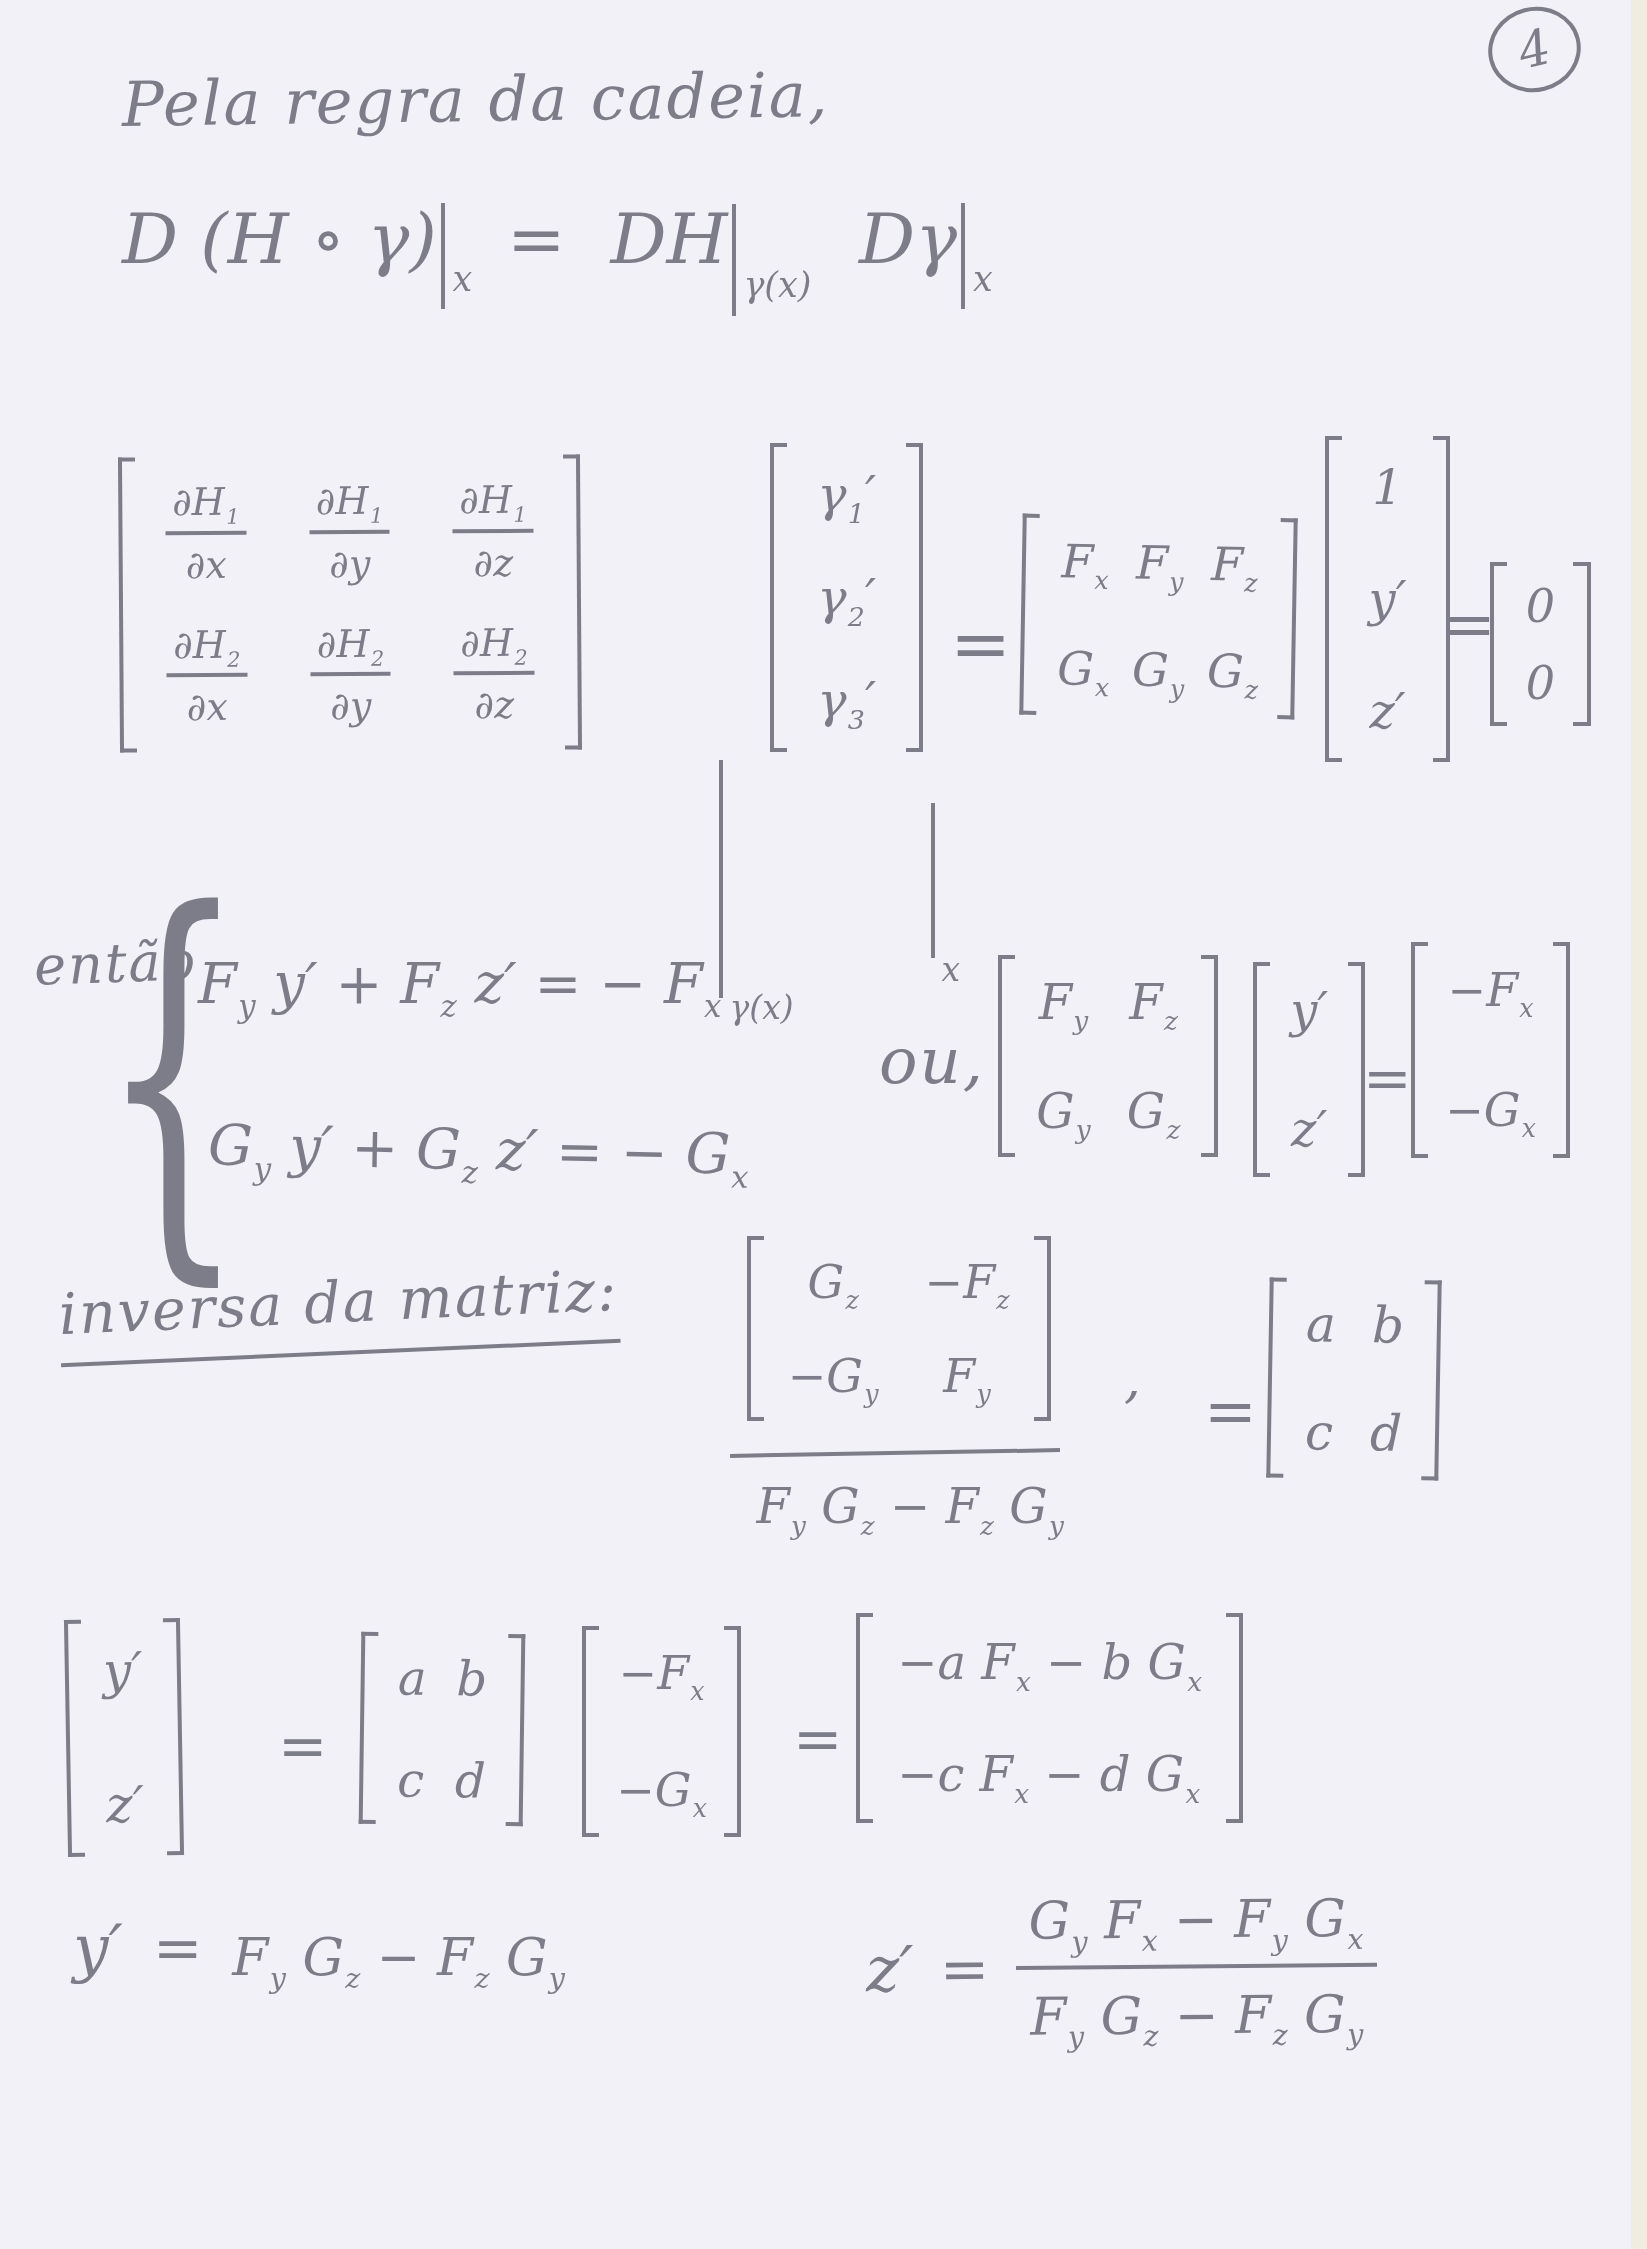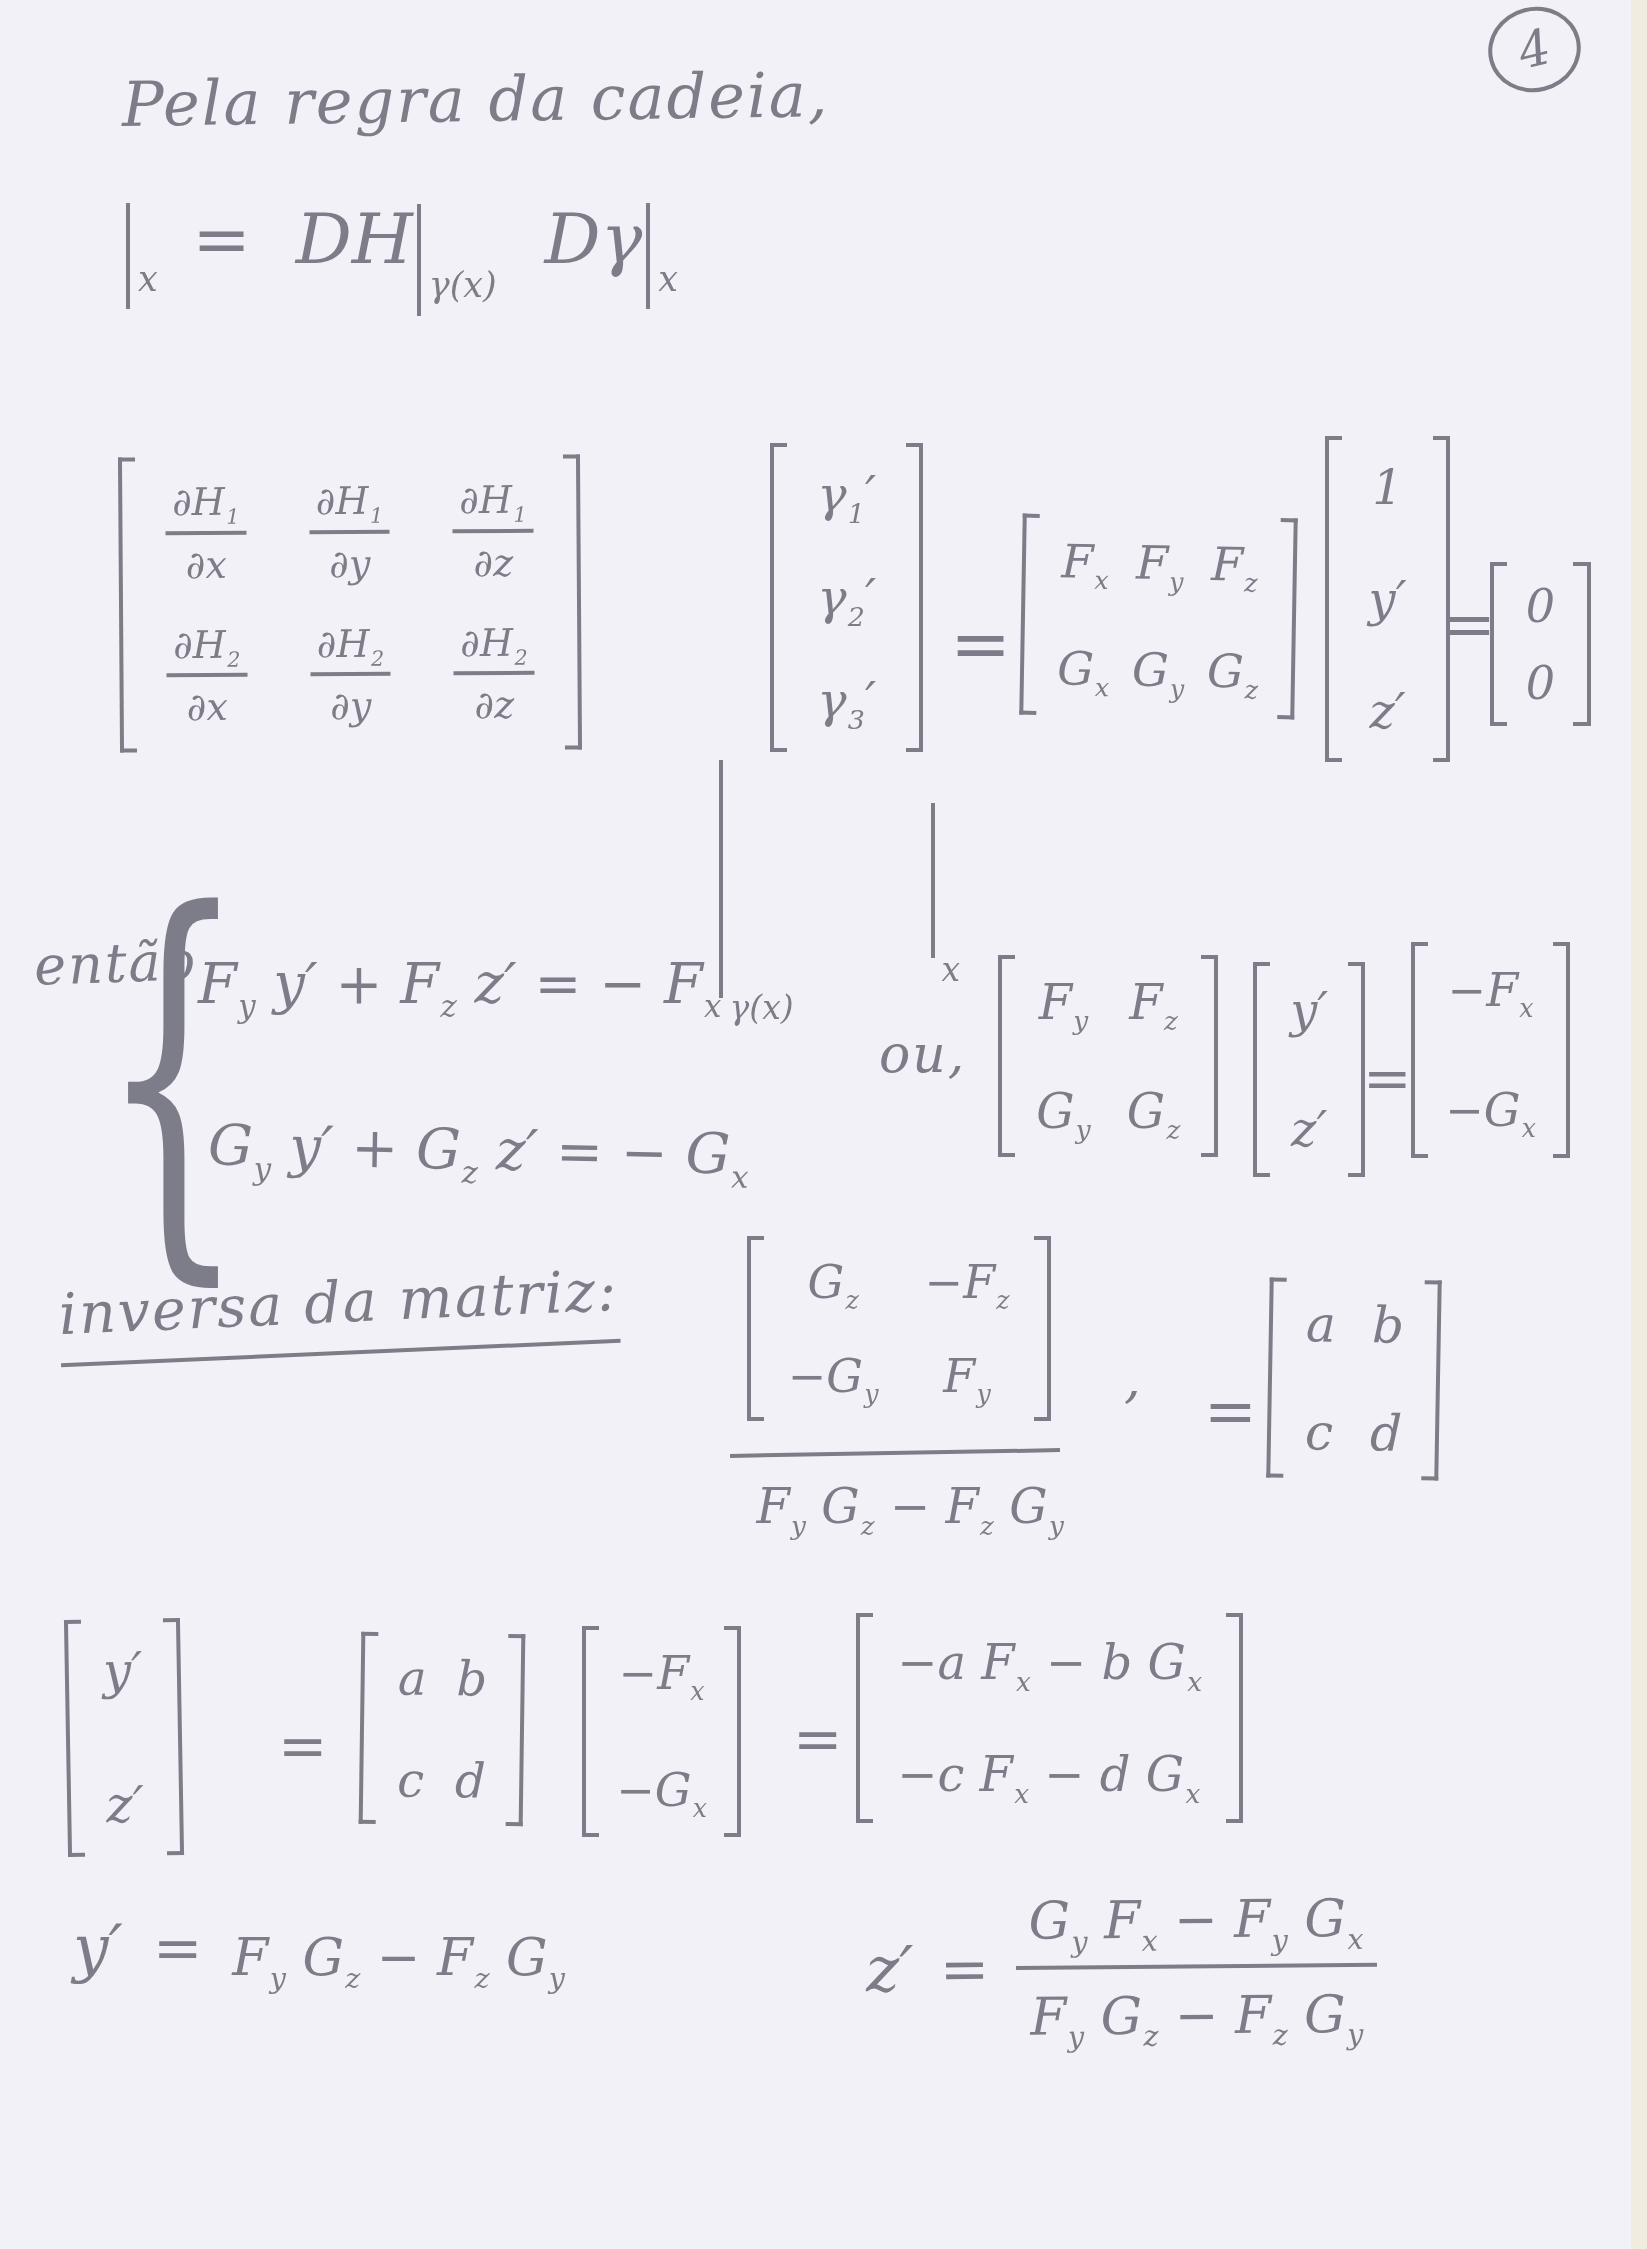--- a/index.html
+++ b/index.html
@@ -53,21 +53,21 @@
 
 <div class="paper">
 
   <div class="circle abs" style="left:1488px;top:6.6px;width:85px;height:77px;font-size:49px;">
     <span>4</span>
   </div>
 
   <div class="abs hand" style="left:122px;top:63px;font-size:62px;transform:rotate(-0.8deg);">Pela regra da cadeia,</div>
 
   <div class="abs" style="left:122px;top:198px;font-size:70px;white-space:nowrap;">
-    <span class="ev" style="height:106px;vertical-align:-46px;"><sub>x</sub></span>
+    <span>D (H ∘ γ)</span><span class="ev" style="height:106px;vertical-align:-46px;"><sub>x</sub></span>
     <span class="op" style="margin:0 22.5px 0 40px;">=</span>
     <span>DH</span><span class="ev" style="height:112px;vertical-align:-53px;"><sub>γ(x)</sub></span>
     <span style="display:inline-block;width:79px;"></span>
     <span>Dγ</span><span class="ev" style="height:106px;vertical-align:-46px;"><sub>x</sub></span>
   </div>
 
   <div class="mat" style="left:119px;top:456px;font-size:38px;transform:rotate(-0.4deg);">
     <span class="bl"></span>
     <span class="cells" style="grid-template-columns:repeat(3,auto);column-gap:63px;row-gap:36px;padding:23px 30px;">
       <span class="frac">
@@ -150,21 +150,21 @@
       <span class="cell">0</span>
     </span>
     <span class="br"></span>
   </div>
 
   <div class="abs hand" style="left:34px;top:932px;font-size:54px;transform:rotate(-2deg);">então</div>
   <div class="brace" style="left:99px;top:872px;font-size:423px;">{</div>
   <div class="abs op" style="left:198px;top:939px;font-size:56px;margin-top:12px;"><span>F</span><sub>y</sub> y′ + <span>F</span><sub>z</sub> z′ = − <span>F</span><sub>x</sub></div>
   <div class="abs op" style="left:208px;top:1117px;font-size:56px;transform:rotate(1deg);"><span>G</span><sub>y</sub> y′ + <span>G</span><sub>z</sub> z′ = − <span>G</span><sub>x</sub></div>
 
-  <div class="abs hand" style="left:879px;top:1024px;font-size:52px;">ou,</div>
+  <div class="abs hand" style="left:879px;top:1024px;font-size:64px;">ou,</div>
 
   <div class="mat" style="left:998px;top:955px;font-size:48px;">
     <span class="bl"></span>
     <span class="cells" style="grid-template-columns:repeat(2,auto);column-gap:36px;row-gap:53px;padding:18.5px 21px;">
       <span class="cell"><span>F</span><sub>y</sub></span>
       <span class="cell"><span>F</span><sub>z</sub></span>
       <span class="cell"><span>G</span><sub>y</sub></span>
       <span class="cell"><span>G</span><sub>z</sub></span>
     </span>
     <span class="br"></span>

